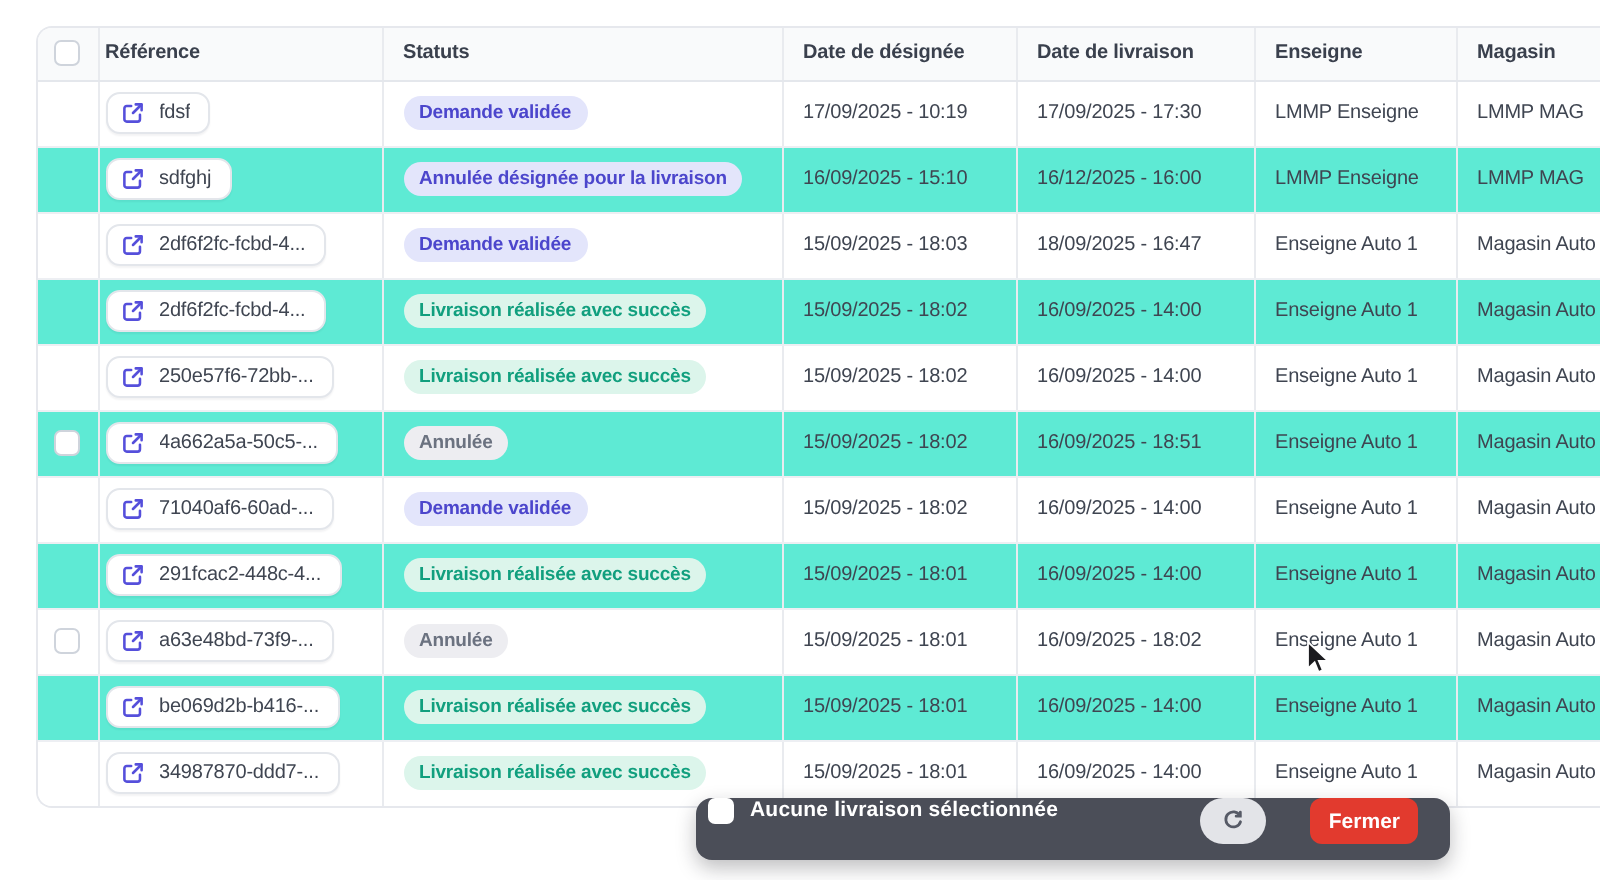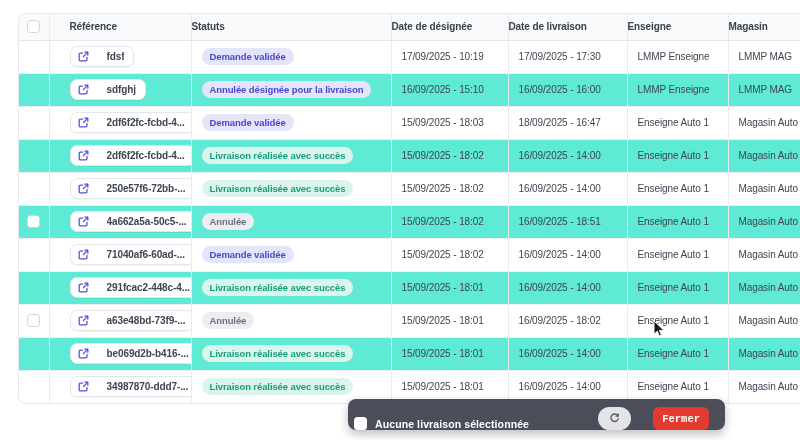--- a/index.html
+++ b/index.html
@@ -37,63 +37,63 @@
   col.c-deliv { width: 119px; }
   col.c-ens   { width: 101px; }
   col.c-mag   { width: auto; }
 
   th {
     height: 26px;
     background: #f9fafb;
     text-align: left;
     font-weight: 700;
     color: #3a404d;
+    padding-left: 10px;
     border-bottom: 1px solid #e4e7ec;
     border-right: 1px solid #e9ebef;
     white-space: nowrap; overflow: hidden;
   }
   td {
     height: 33px;
     padding-left: 10px;
     border-bottom: 1px solid #edeff3;
     border-right: 1px solid #e9ebef;
     white-space: nowrap; overflow: hidden;
     background: #fff;
   }
   th:last-child, td:last-child { border-right: none; }
   th.col-check { text-align: center; padding-left: 0; }
   td.cell-check { text-align: center; padding-left: 0; }
-  th.col-ref, td.cell-ref { padding-left: 20px; }
+  th.col-ref, td.cell-ref { padding-left: 3px; }
   tr.alt td { background: #5eead4; }
   tr:last-child td { border-bottom: none; }
 
   .checkbox {
     display: inline-block;
     width: 13px; height: 13px;
     background: #fff;
     border: 1px solid #cfd4dc;
     border-radius: 3.5px;
     vertical-align: middle;
   }
 
   .ref-pill {
     display: inline-flex;
     align-items: center;
-    gap: 18px;
+    gap: 8px;
     height: 21px;
     padding: 0 9px 0 7px;
     background: #fff;
     border: 1px solid #e3e6eb;
     border-radius: 7px;
     box-shadow: 0 1px 1px rgba(16,24,40,.05);
     font-size: 10px;
     color: #3f4551;
     cursor: pointer;
     max-width: 132px;
-    font-weight: bold;
   }
   .ref-pill svg { flex: 0 0 auto; }
   .ref-text { overflow: hidden; white-space: nowrap; }
 
   .badge {
     display: inline-flex;
     align-items: center;
     height: 17px;
     padding: 0 8px;
     border-radius: 9px;
@@ -106,21 +106,21 @@
   .badge-gray   { background: var(--badge_gray_bg);   color: var(--badge_gray_text); }
 
   
   .toolbar {
     position: absolute;
     left: 348px; top: 399px;
     width: 377px; height: 31px;
     background: var(--toolbar_bg);
     border-radius: 8px;
     display: flex;
-    align-items: flex-end;
+    align-items: flex-start;
     padding: 0 16px 0 6px;
     box-shadow: 0 4px 10px rgba(20,22,30,.28);
   }
   .toolbar .checkbox.dark { border: none; width: 13px; height: 13px; }
   .toolbar-label {
     margin-left: 8px;
     color: #ffffff;
     font-size: 10.5px;
     font-weight: 600;
     letter-spacing: 0.1px;
@@ -144,21 +144,21 @@
     cursor: pointer;
   }
   .btn-close {
     margin-left: 22px;
     height: 23px;
     padding: 0 9px;
     background: var(--close_bg);
     border: none;
     border-radius: 6px;
     color: #ffffff;
-    font-family: Liberation Mono, monospace;
+    font-family: Liberation Sans, sans-serif;
     font-size: 10.5px;
     font-weight: 700;
     white-space: nowrap;
     cursor: pointer;
   }
 
   .mouse-cursor {
     position: absolute;
     left: 653px; top: 320px;
     width: 12px; height: 18px;
@@ -231,21 +231,21 @@
             <path d="M10.5 1.5 6 6"></path>
           </g>
         </svg>
         <span class="ref-text">sdfghj</span>
       </span>
     </td>
     <td>
       <span class="badge badge-indigo">Annulée désignée pour la livraison</span>
     </td>
     <td>16/09/2025 - 15:10</td>
-    <td>16/09/2025 - 16:00</td>
+    <td>16/12/2025 - 16:00</td>
     <td>LMMP Enseigne</td>
     <td>LMMP MAG</td>
   </tr>
         <tr>
     <td class="cell-check">
       <span class="checkbox" style="visibility: hidden;"></span>
     </td>
     <td class="cell-ref">
       <span class="ref-pill">
         <svg width="11" height="11" viewBox="0 0 12 12">

